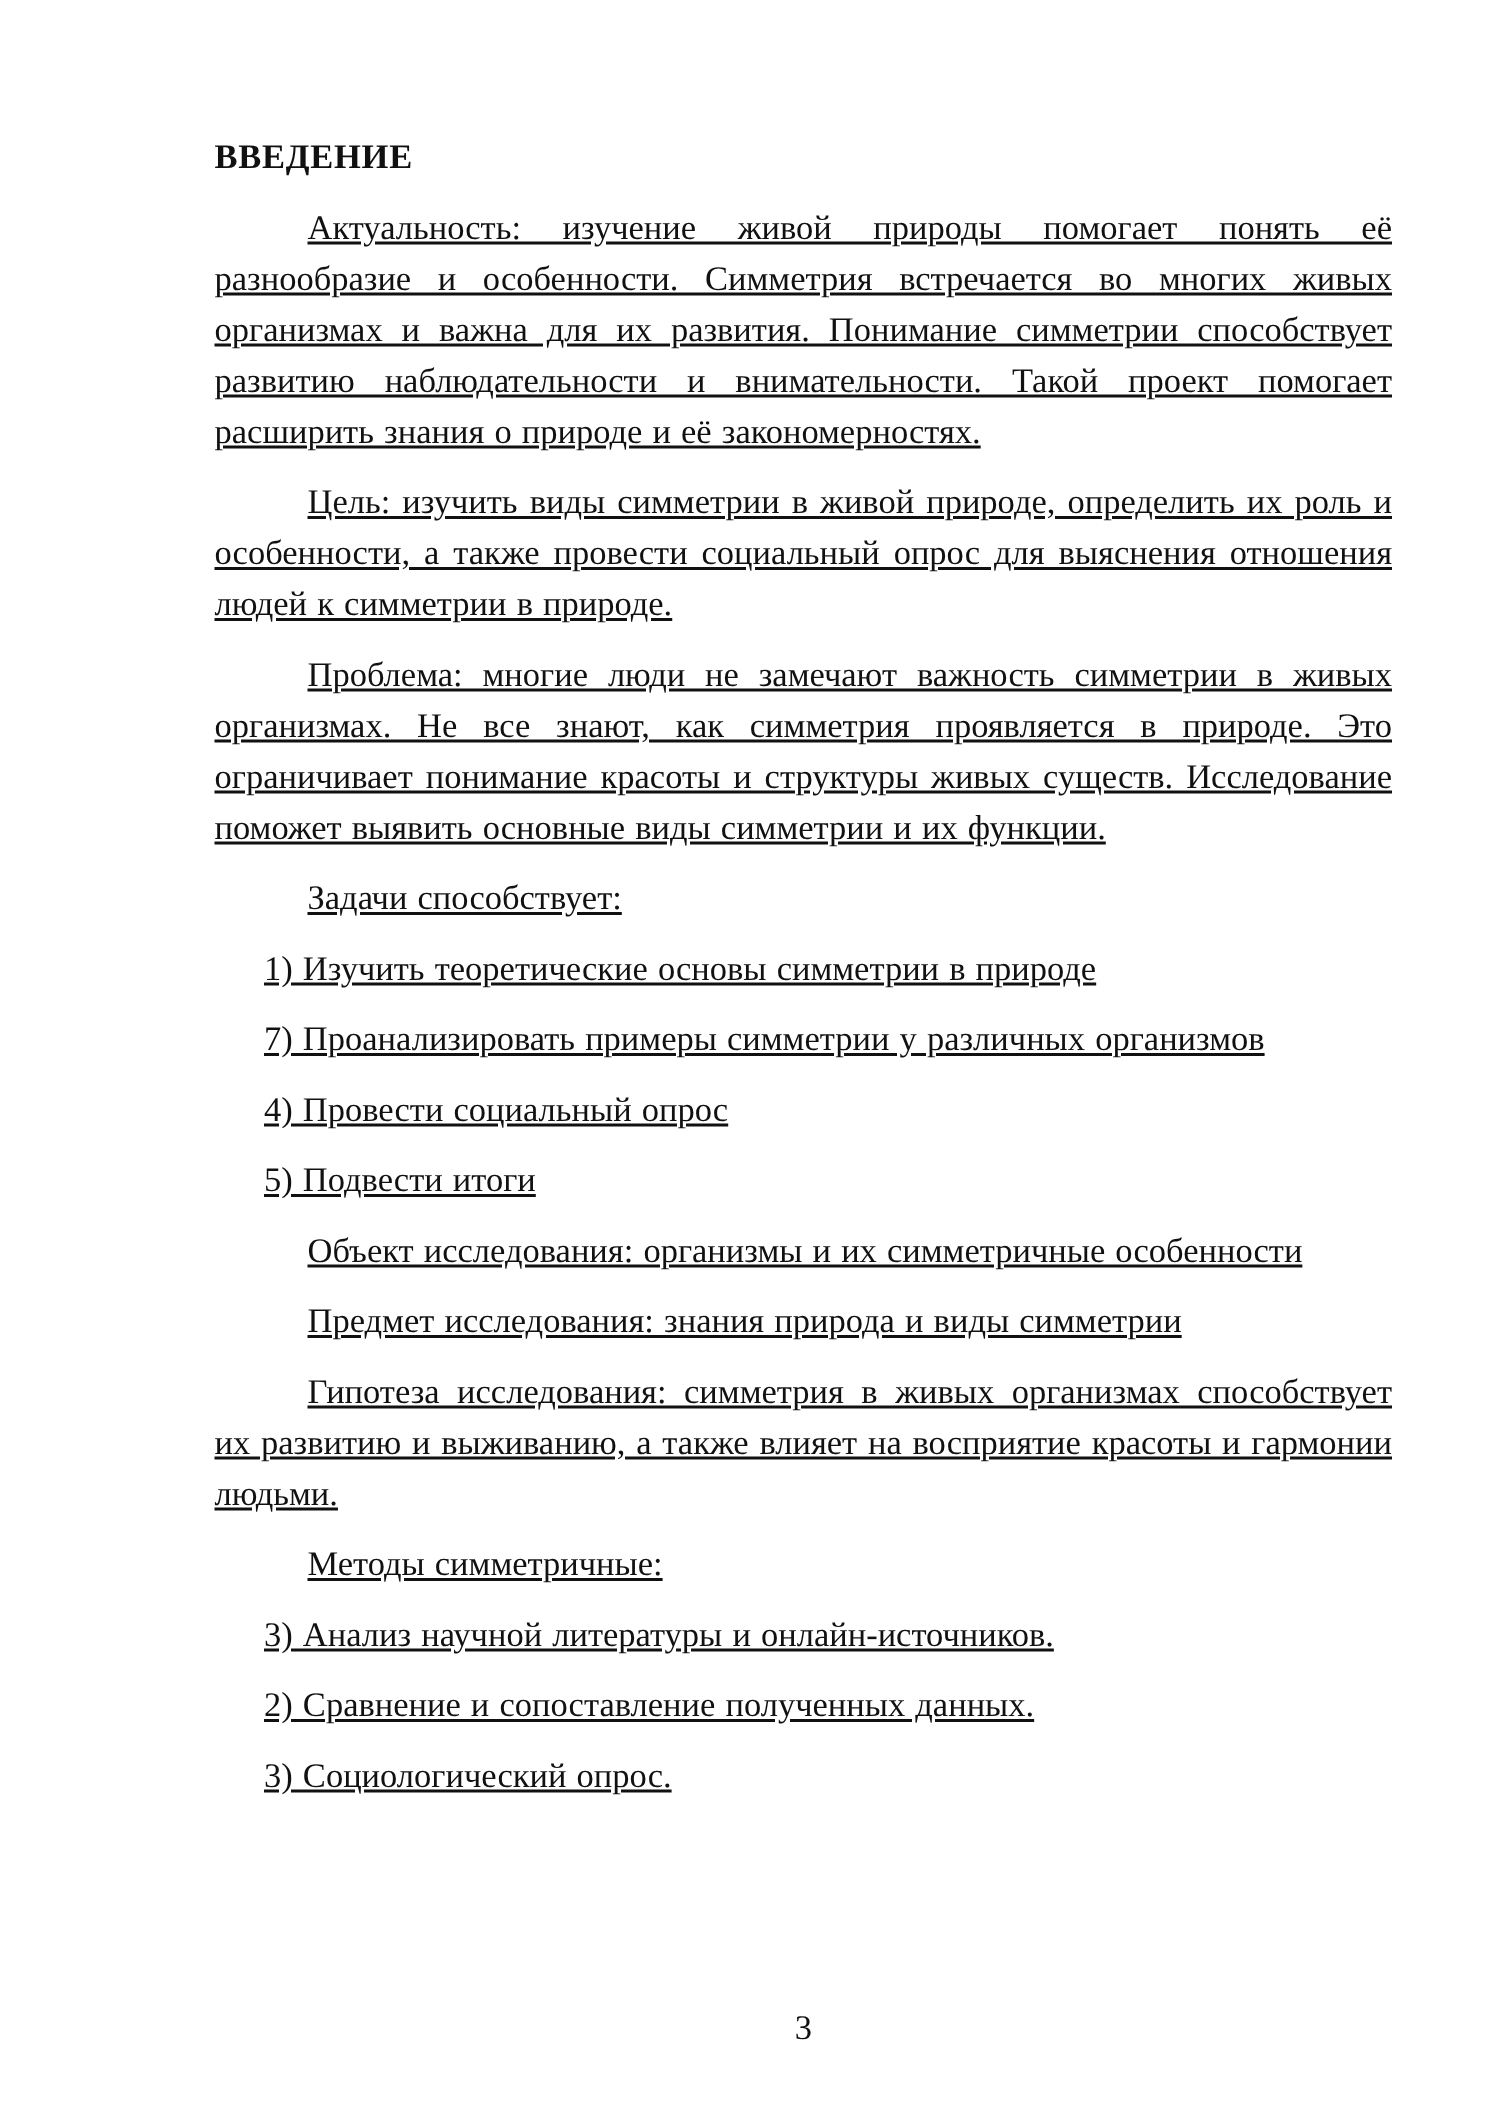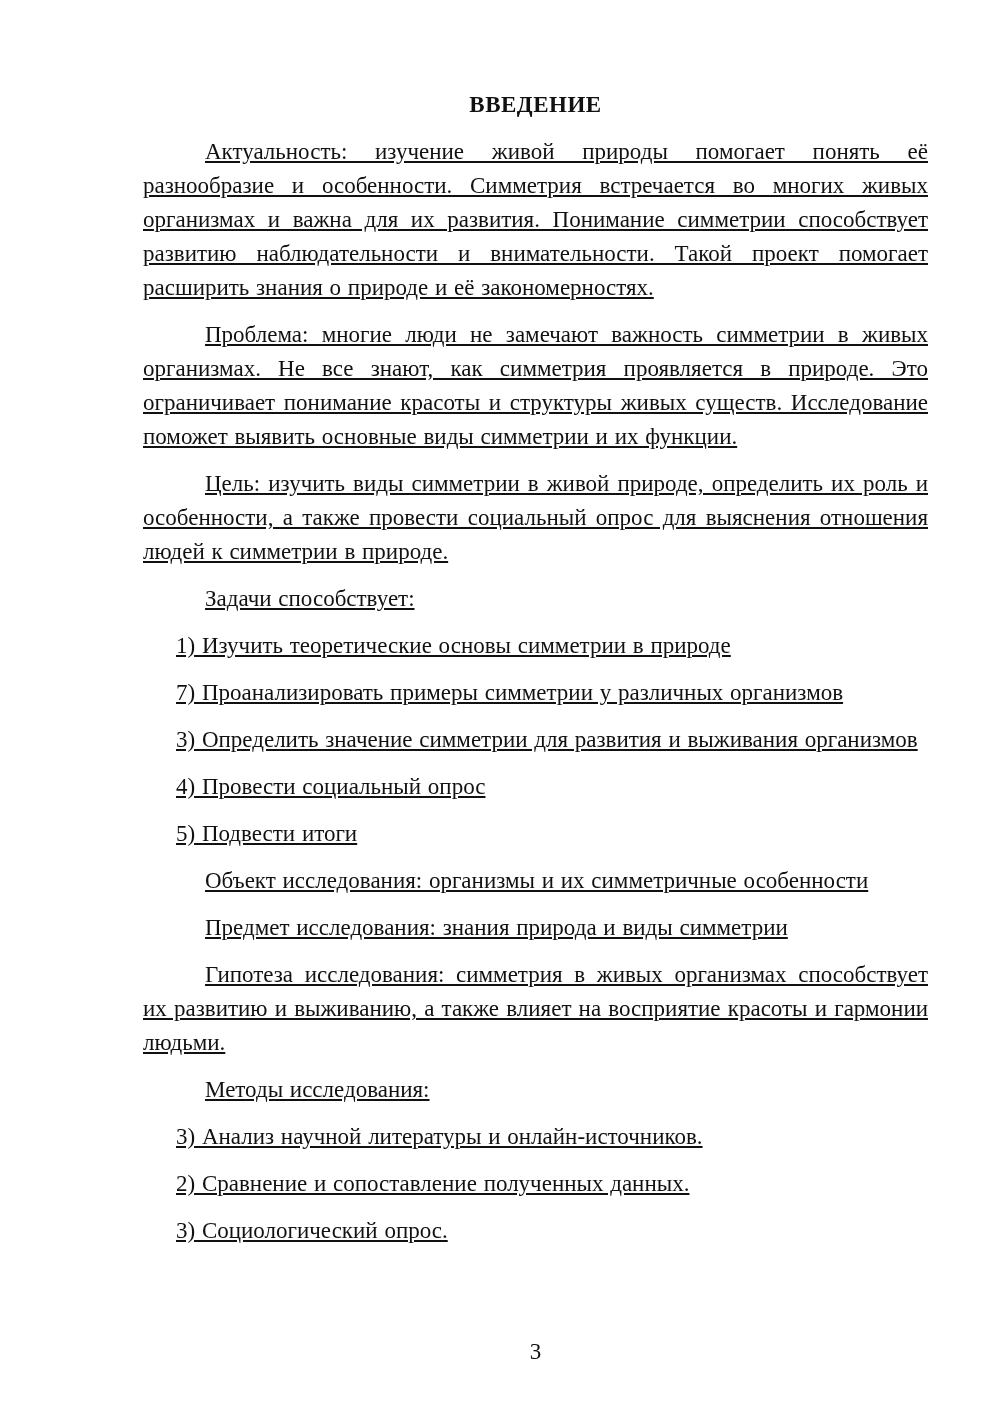--- a/index.html
+++ b/index.html
@@ -18,21 +18,20 @@
     font-family: "Liberation Serif", "DejaVu Serif", serif;
     font-size: 23px;
     color: #111111;
     overflow: hidden;
   }
   h1.doc-title {
     margin: 0;
     padding: 0;
     font-size: 23px;
     font-weight: bold;
-    text-align: center;
     line-height: 34px;
     letter-spacing: 0.5px;
   }
   p.para {
     margin: 13px 0 0 0;
     padding: 0;
     line-height: 34px;
     text-align: justify;
     text-align-last: left;
     word-spacing: 1px;
@@ -57,43 +56,42 @@
 </style>
 </head>
 <body>
 
 <div class="page">
 
   <h1 class="doc-title">ВВЕДЕНИЕ</h1>
 
   <p class="para body">Актуальность: изучение живой природы помогает понять её разнообразие и особенности. Симметрия встречается во многих живых организмах и важна для их развития. Понимание симметрии способствует развитию наблюдательности и внимательности. Такой проект помогает расширить знания о природе и её закономерностях.</p>
 
+  <p class="para body">Цель: изучить виды симметрии в живой природе, определить их роль и особенности, а также провести социальный опрос для выяснения отношения людей к симметрии в природе.</p>
+
   <p class="para body">Проблема: многие люди не замечают важность симметрии в живых организмах. Не все знают, как симметрия проявляется в природе. Это ограничивает понимание красоты и структуры живых существ. Исследование поможет выявить основные виды симметрии и их функции.</p>
-
-  <p class="para body">Цель: изучить виды симметрии в живой природе, определить их роль и особенности, а также провести социальный опрос для выяснения отношения людей к симметрии в природе.</p>
 
   <p class="para body">Задачи способствует:</p>
 
   <p class="para list">1) Изучить теоретические основы симметрии в природе</p>
 
   <p class="para list">7) Проанализировать примеры симметрии у различных организмов</p>
 
-  <p class="para list">3) Определить значение симметрии для развития и выживания организмов</p>
 
   <p class="para list">4) Провести социальный опрос</p>
 
   <p class="para list">5) Подвести итоги</p>
 
   <p class="para body">Объект исследования: организмы и их симметричные особенности</p>
 
   <p class="para body">Предмет исследования: знания природа и виды симметрии</p>
 
   <p class="para body">Гипотеза исследования: симметрия в живых организмах способствует их развитию и выживанию, а также влияет на восприятие красоты и гармонии людьми.</p>
 
-  <p class="para body">Методы исследования:</p>
+  <p class="para body">Методы симметричные:</p>
 
   <p class="para list">3) Анализ научной литературы и онлайн-источников.</p>
 
   <p class="para list">2) Сравнение и сопоставление полученных данных.</p>
 
   <p class="para list">3) Социологический опрос.</p>
 
   <div class="page-number">3</div>
 
 </div>

